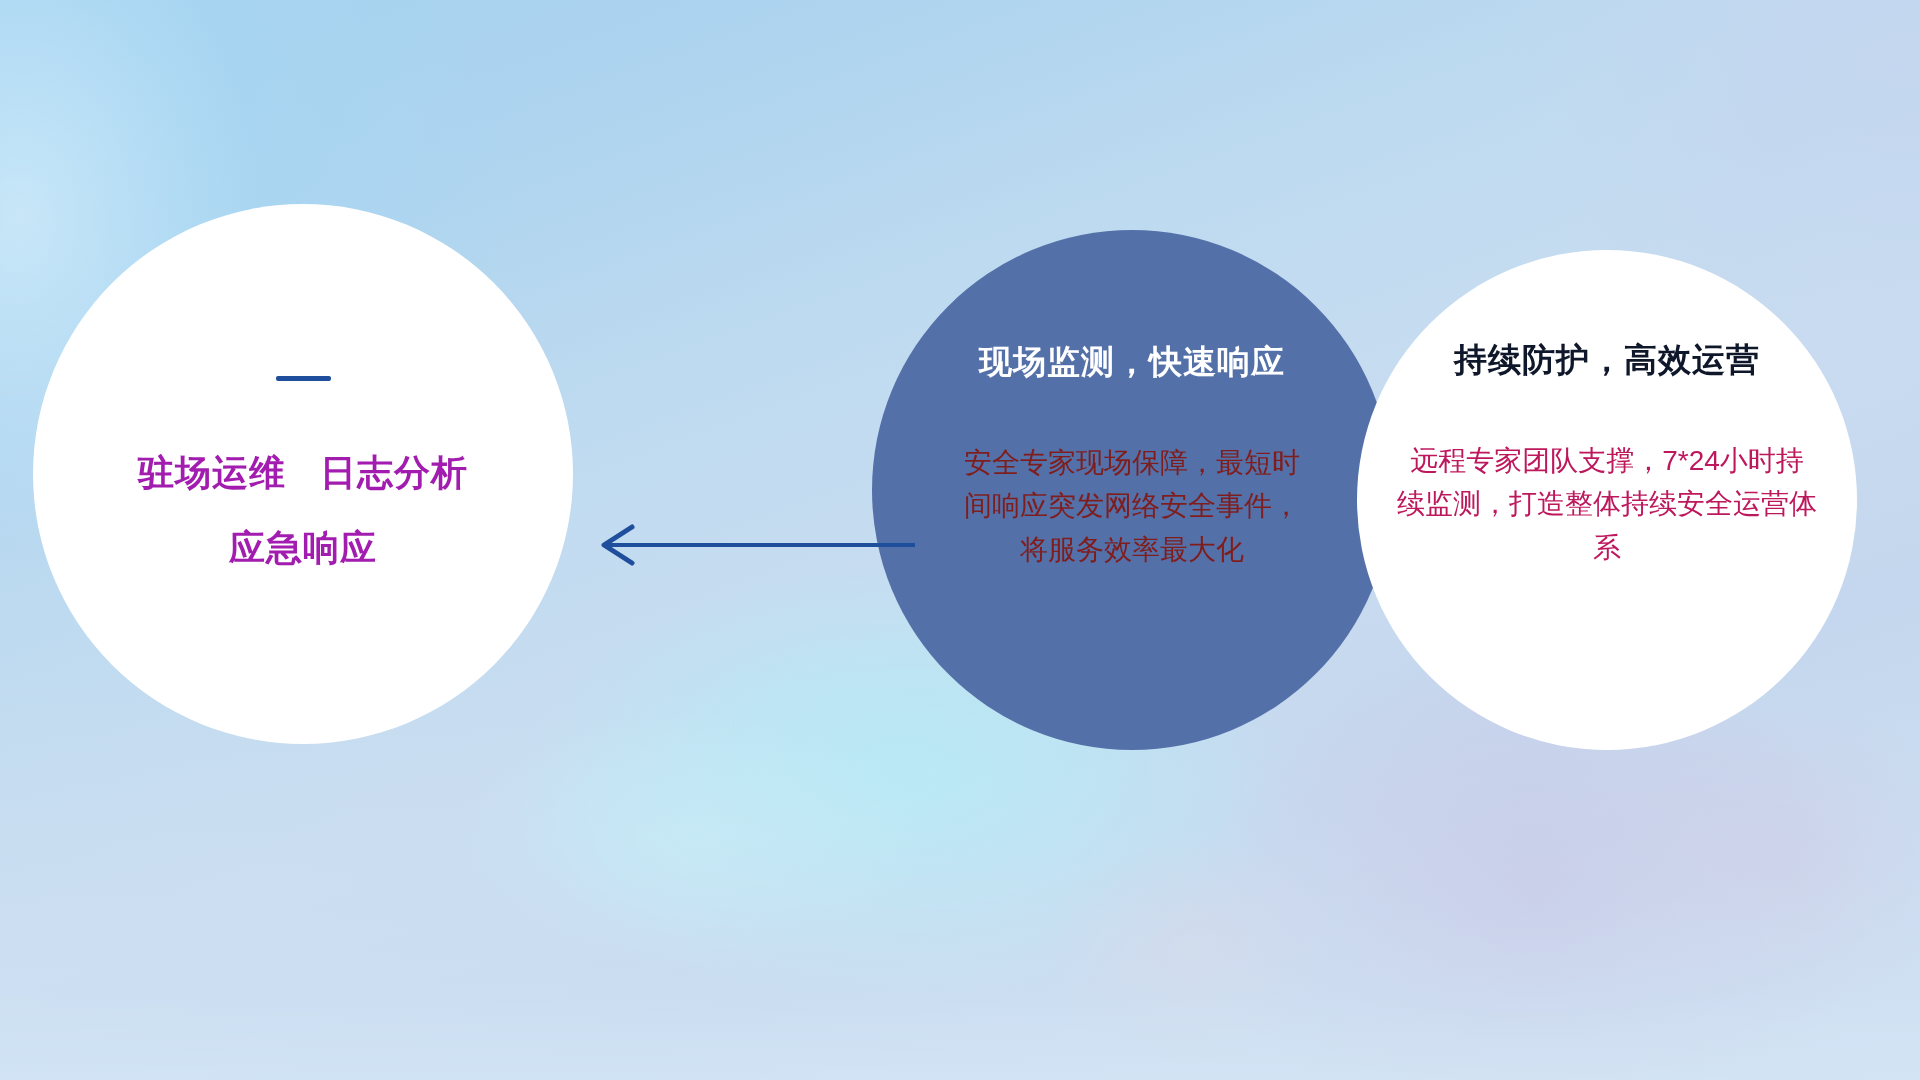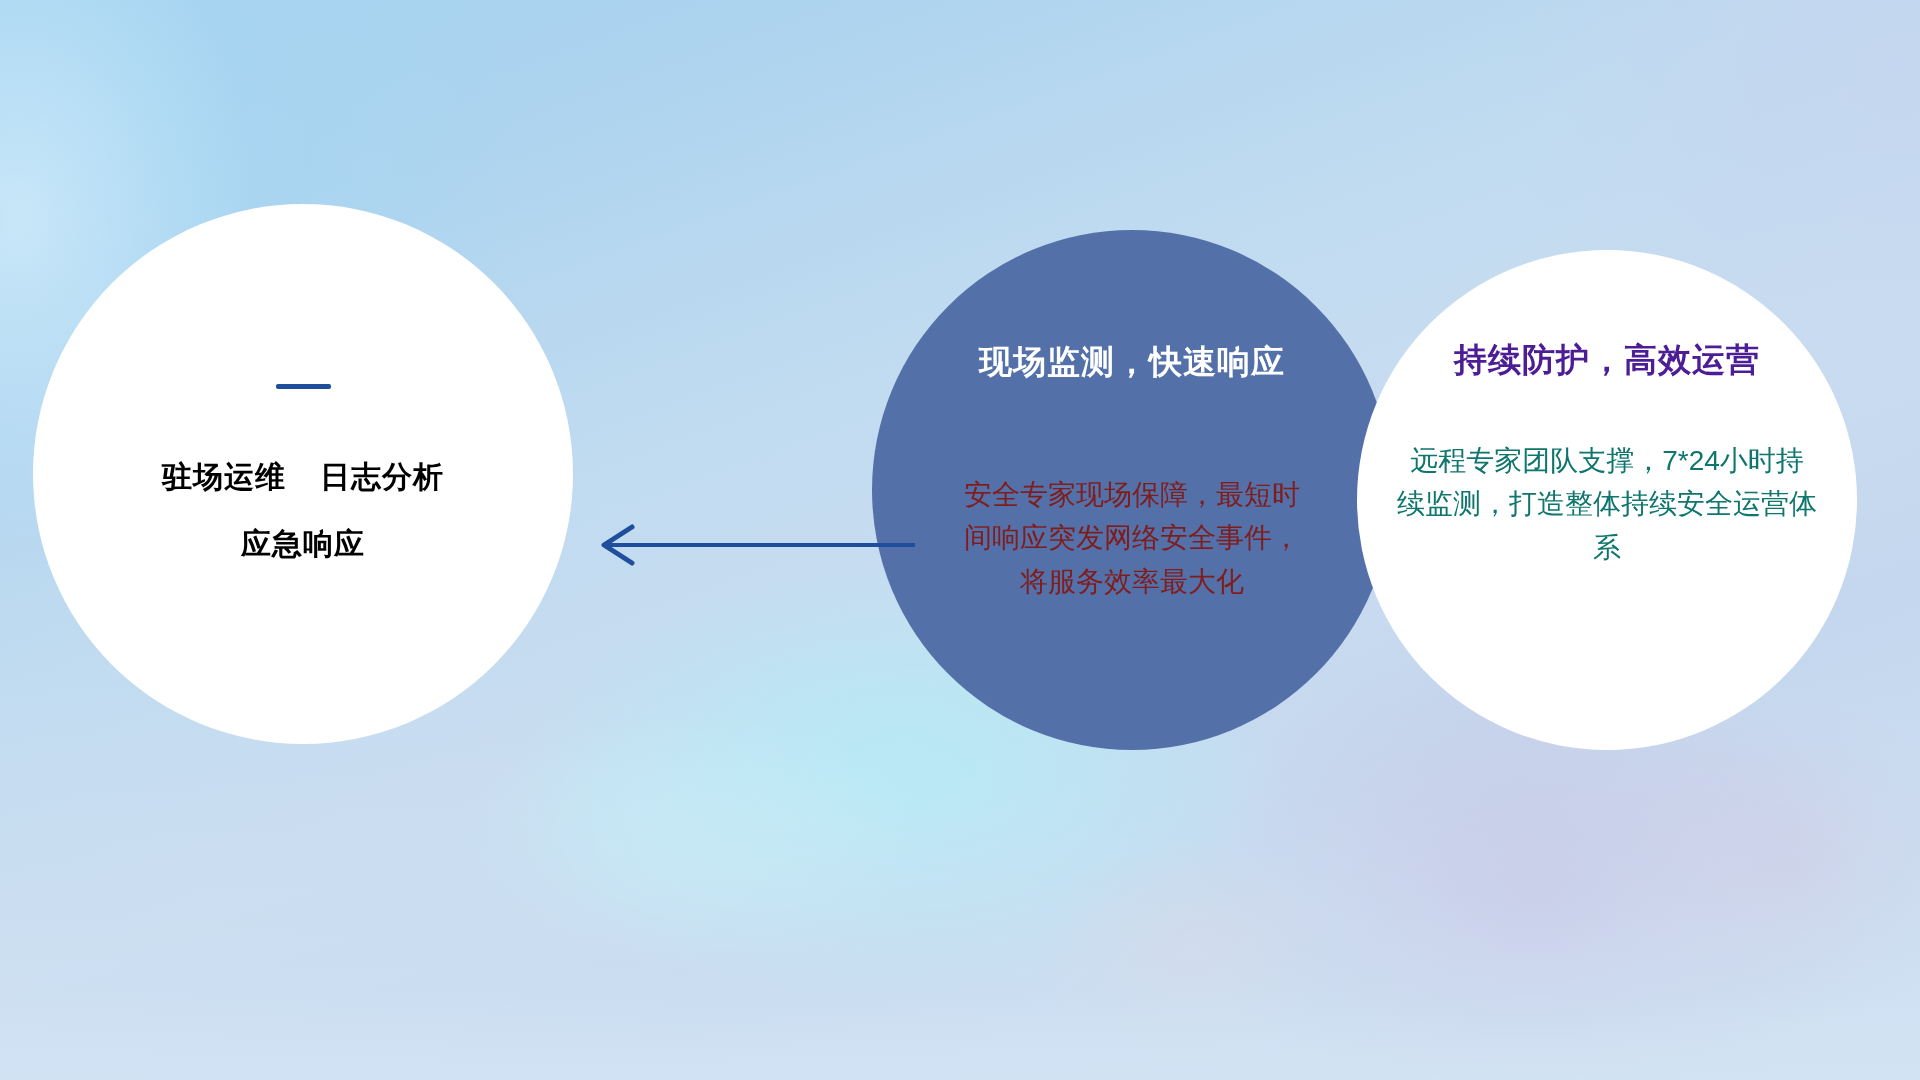--- a/index.html
+++ b/index.html
@@ -137,42 +137,41 @@
     flex-direction: column;
     gap: 26px;
     align-items: center;
   }
   .kw-row {
     display: flex;
     gap: 34px;
     justify-content: center;
   }
   .kw {
-    font-size: 30px;
+    font-size: 36px;
     font-weight: 700;
-    color: #000000;
+    color: #a21caf;
     letter-spacing: 1px;
     white-space: nowrap;
   }
 
   
   .mid-content {
     position: absolute;
     left: 872px;
     top: 230px;
     width: 520px;
     height: 520px;
     display: flex;
     flex-direction: column;
     align-items: center;
     justify-content: flex-start;
     padding-top: 110px;
     box-sizing: border-box;
     text-align: center;
-    gap: 32px;
   }
   .mid-title {
     font-size: 33px;
     font-weight: 700;
     color: #ffffff;
     letter-spacing: 1px;
     white-space: nowrap;
   }
   .mid-body {
     margin-top: 56px;
@@ -195,30 +194,30 @@
     flex-direction: column;
     align-items: center;
     justify-content: flex-start;
     padding-top: 88px;
     box-sizing: border-box;
     text-align: center;
   }
   .right-title {
     font-size: 33px;
     font-weight: 700;
-    color: #4c1d95;
+    color: #0f172a;
     letter-spacing: 1px;
     white-space: nowrap;
   }
   .right-body {
     margin-top: 56px;
     width: 420px;
     font-size: 28px;
     line-height: 1.55;
-    color: #0f766e;
+    color: #be185d;
     font-weight: 400;
     text-align: center;
   }
 
   
   .arrow-svg {
     position: absolute;
     left: 590px;
     top: 510px;
     width: 330px;

